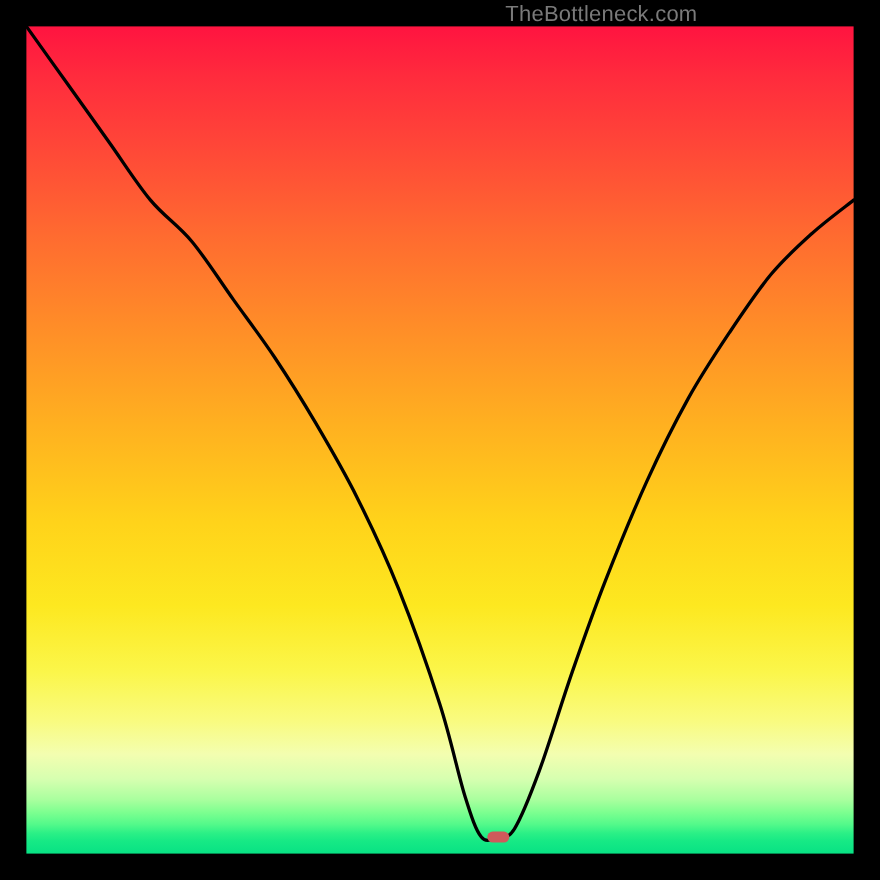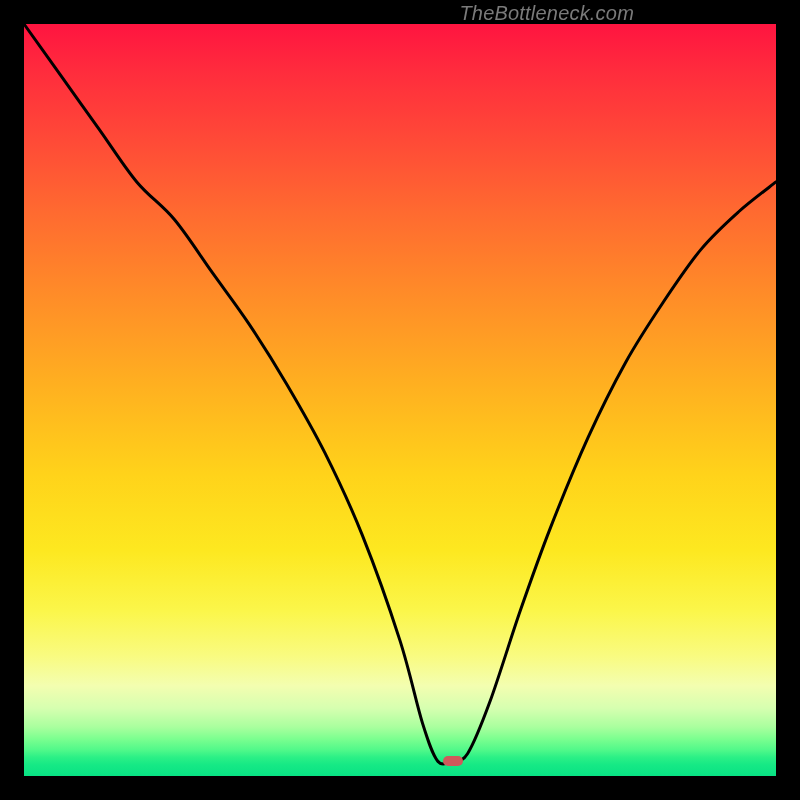--- a/index.html
+++ b/index.html
@@ -11,21 +11,20 @@
     overflow: hidden;
     font-family: Arial, Helvetica, sans-serif;
   }
   .frame {
     position: absolute;
     top: 0;
     left: 0;
     width: 640px;
     height: 800px;
     background: #000;
-    font-style: italic;
   }
   .plot-area {
     position: absolute;
     top: 24px;
     left: 24px;
     width: 752px;
     height: 752px;
     background: linear-gradient(to bottom,
       #ff1440 0%,
       #ff2b3d 6%,

